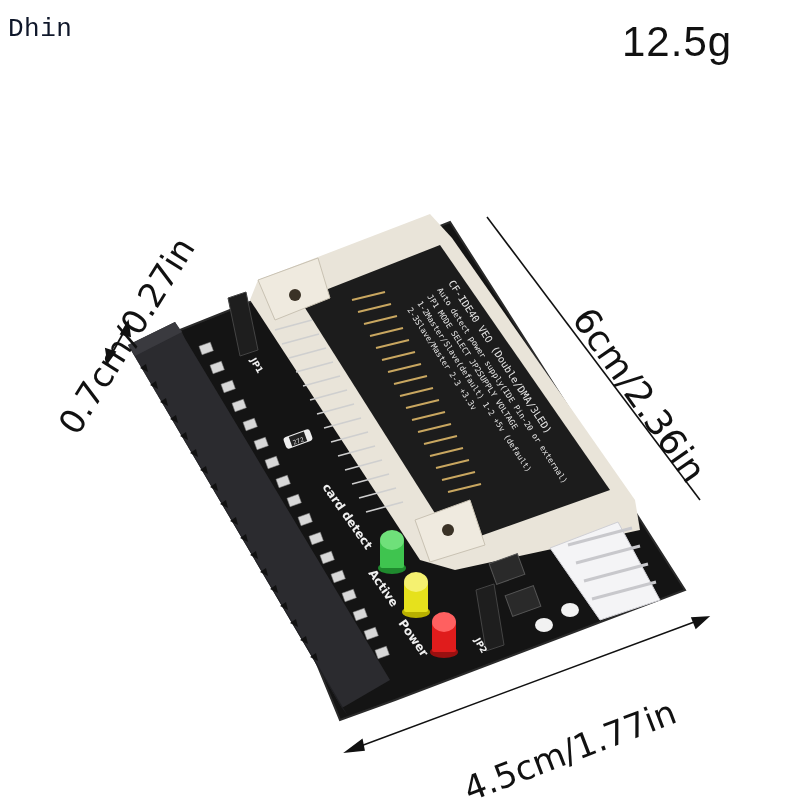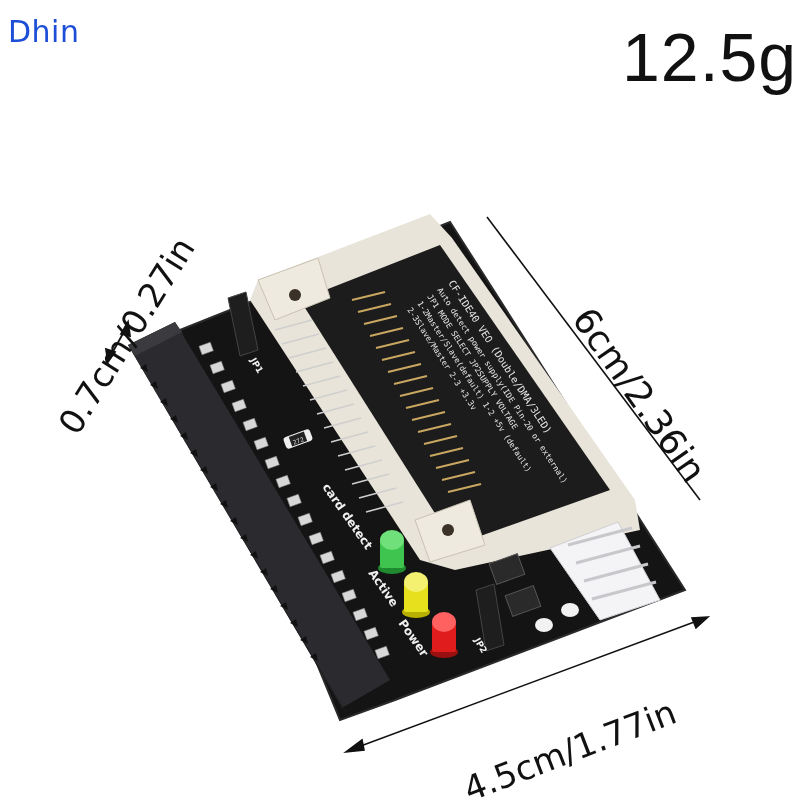--- a/index.html
+++ b/index.html
@@ -1,18 +1,18 @@
 <!DOCTYPE html>
 <html><head>
 <meta charset="utf-8">
 <style>
   html, body { margin:0; padding:0; background:#ffffff; }
   body { width:800px; height:800px; position:relative; overflow:hidden; font-family:"DejaVu Sans", sans-serif; }
-  .brand { position:absolute; left:8px; top:14px; font-size:30px; color:#1d4ed8; letter-spacing:0.5px; }
-  .weight { position:absolute; left:622px; top:18px; font-size:68px; color:#111; font-family:"Liberation Sans", sans-serif; letter-spacing:1px; }
+  .brand { position:absolute; left:8px; top:14px; font-size:26px; color:#0f172a; letter-spacing:0.5px;font-family:Liberation Mono, monospace; }
+  .weight { position:absolute; left:622px; top:18px; font-size:42px; color:#111; font-family:"Liberation Sans", sans-serif; letter-spacing:1px; }
   svg.scene { position:absolute; left:0; top:0; }
   .dim { position:absolute; font-size:34px; color:#111; font-family:"DejaVu Sans", sans-serif; white-space:nowrap; transform-origin:0 0; }
   .dim-thick { left:50px; top:420px; transform:rotate(-58deg); }
   .dim-length { left:598px; top:300px; transform:rotate(55deg); font-size:36px;}
   .dim-width { left:458px; top:772px; transform:rotate(-21deg); font-size:34px;}
   .pcbtext { font-family:"DejaVu Sans Mono", monospace; fill:#e8e8e8; }
   .silk { font-family:"DejaVu Sans", sans-serif; fill:#f0f0f0; font-weight:bold; }
 </style>
 </head>
 <body>

